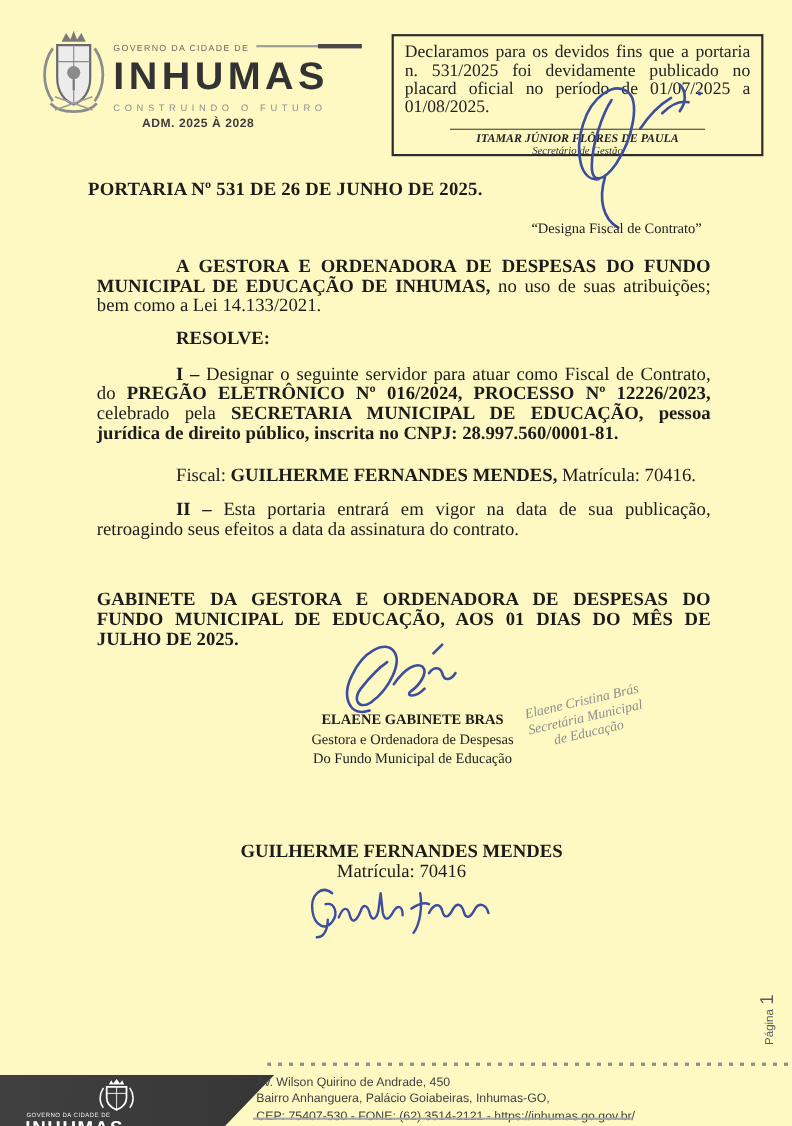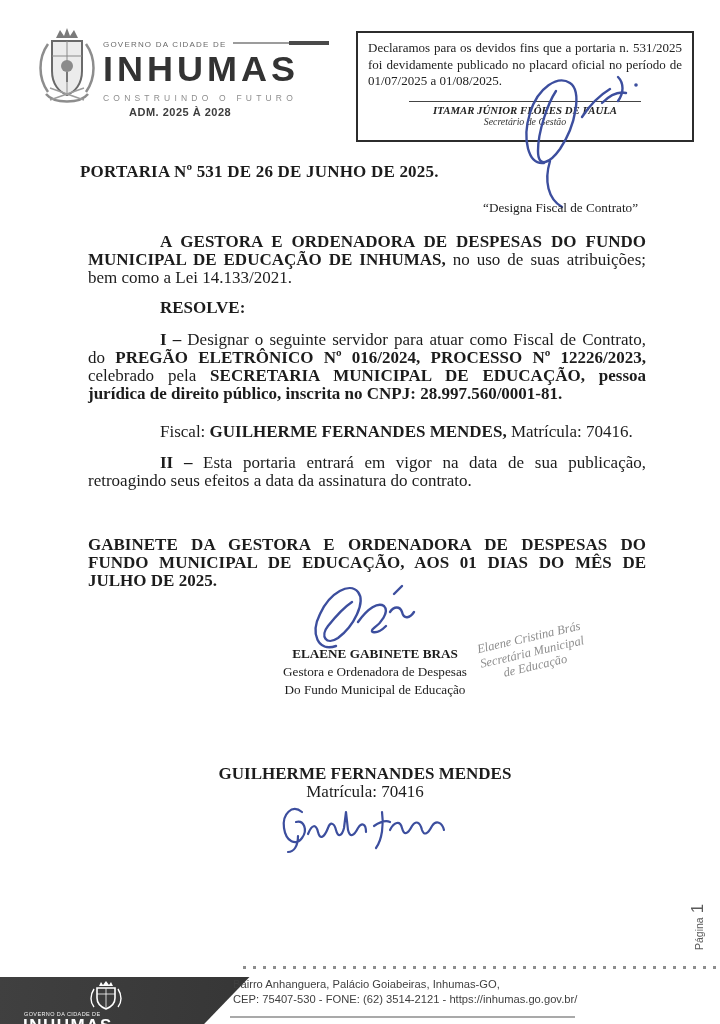--- a/index.html
+++ b/index.html
@@ -1,37 +1,37 @@
 <!DOCTYPE html>
 <html><head>
 <meta charset="utf-8">
 <style>
   html,body{margin:0;padding:0;background:#e9e9e9;}
   .page{
     position:relative;width:720px;height:1024px;margin:0 auto;
-    background:#ffffff;overflow:hidden;
+    background:#fef9c3;overflow:hidden;
     font-family:"Liberation Serif", serif;color:#1c1c1c;
   }
   .abs{position:absolute;}
   .b{font-weight:bold;}
   .just{text-align:justify;}
   .body-text{font-size:17px;line-height:18px;}
   .indent{text-indent:72px;}
 
   
   .brand-eyebrow{font-family:"Liberation Sans",sans-serif;font-size:8px;letter-spacing:1.2px;color:#6a6a6a;white-space:nowrap;}
   .rule-thin{display:inline-block;width:56px;height:2px;background:#9c9c9c;vertical-align:middle;margin-left:6px;}
   .rule-thick{display:inline-block;width:40px;height:4px;background:#4a4a4a;vertical-align:middle;}
   .brand-name{font-family:"Liberation Sans",sans-serif;font-weight:bold;font-size:36px;letter-spacing:4px;color:#333;line-height:1;transform:scaleY(.97);transform-origin:left top;white-space:nowrap;}
   .brand-tagline{font-family:"Liberation Sans",sans-serif;font-size:8.5px;letter-spacing:4.2px;color:#8e8e8e;white-space:nowrap;}
   .brand-term{font-family:"Liberation Sans",sans-serif;font-weight:bold;font-size:11px;color:#3d3d3d;letter-spacing:.5px;white-space:nowrap;}
 
   
   .decl-box{left:356px;top:31px;width:338px;height:111px;border:2px solid #2c2c2c;box-sizing:border-box;padding:7px 10px 0;overflow:visible;}
-  .decl-text{font-size:13px;line-height:16.6px;text-align:justify;color:#222;}
+  .decl-text{font-size:16px;line-height:16.6px;text-align:justify;color:#222;}
   .decl-sign-wrap{margin-top:11px;text-align:center;}
   .decl-line{width:232px;margin:0 auto;border-top:1.3px solid #444;}
   .decl-name{font-size:10.8px;font-weight:bold;font-style:italic;color:#222;margin-top:2px;white-space:nowrap;}
   .decl-role{font-size:9.8px;font-style:italic;color:#333;}
 
   .doc-title{left:80px;top:162px;width:560px;text-align:left;font-weight:bold;font-size:17px;letter-spacing:.2px;}
   .doc-epigraph{left:88px;top:200px;width:550px;text-align:right;font-size:13.2px;}
 
   .center-block{text-align:center;}
   .sig-ink{stroke:#3c4e9e;fill:none;stroke-linecap:round;stroke-linejoin:round;}
@@ -165,18 +165,19 @@
       <path d="M11 6 L13 2 L15 5 L18 1 L21 5 L23 2 L25 6 Z" fill="#fff"></path>
       <path d="M9 8 H27 V18 C27 24 23 27 18 29 C13 27 9 24 9 18 Z" fill="none" stroke="#fff" stroke-width="1.6"></path>
       <path d="M9 14 H27 M18 8 V29" stroke="#fff" stroke-width=".8"></path>
       <path d="M6 9 C2 15 2 22 6 27 M30 9 C34 15 34 22 30 27" stroke="#fff" stroke-width="1.4" fill="none"></path>
     </svg>
     <div class="footer-brand-eyebrow">GOVERNO DA CIDADE DE</div>
     <div class="footer-brand-name">INHUMAS</div>
   </div>
 
   <div class="abs footer-address">
+    <div>Av. Wilson Quirino de Andrade, 450</div>
     <div>Bairro Anhanguera, Palácio Goiabeiras,  Inhumas-GO,</div>
     <div>CEP: 75407-530 - FONE: (62) 3514-2121 - https://inhumas.go.gov.br/</div>
   </div>
   <div class="abs footer-underline"></div>
 
 </div>
 
 </body></html>

